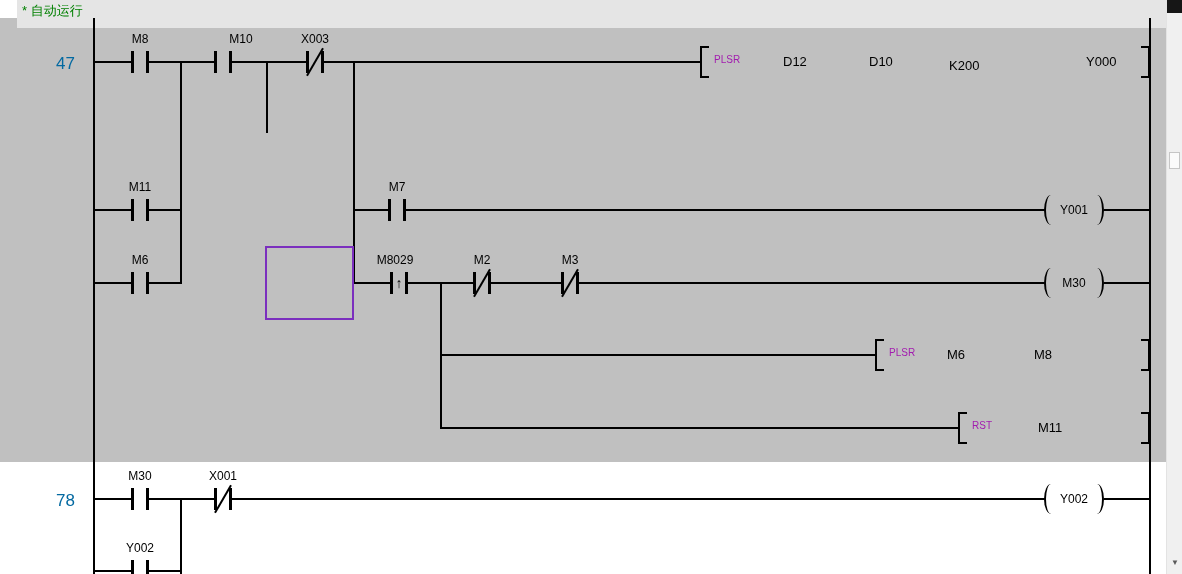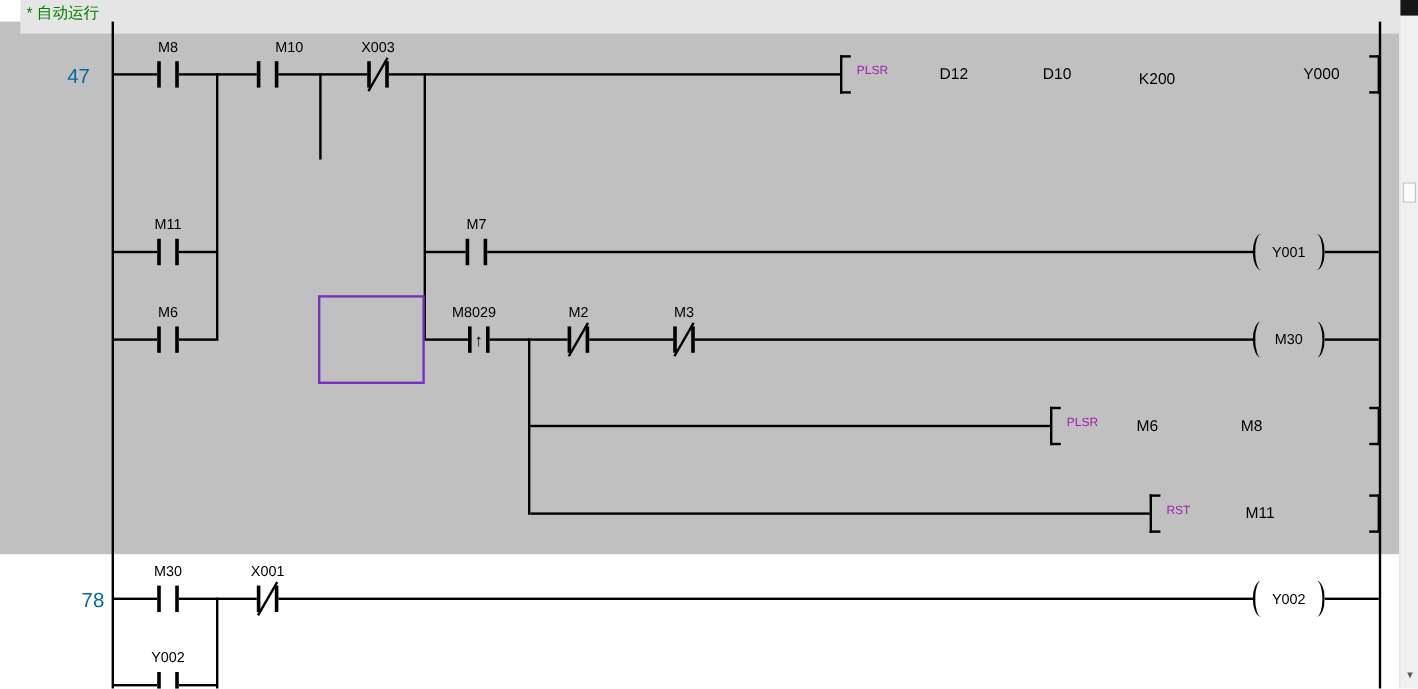--- a/index.html
+++ b/index.html
@@ -164,21 +164,21 @@
   <div class="arg" style="left:947px;top:347px">M6</div>
   <div class="arg" style="left:1034px;top:347px">M8</div>
   <div class="brkR" style="left:1141px;top:339px"></div>
 
   <div class="wh" style="left:442px;top:427px;width:516px"></div>
   <div class="brkL" style="left:958px;top:412px"></div>
   <div class="op" style="left:972px;top:420px">RST</div>
   <div class="arg" style="left:1038px;top:420px">M11</div>
   <div class="brkR" style="left:1141px;top:412px"></div>
 
-  <div class="num" style="left:68px;top:491px">78</div>
+  <div class="num" style="left:56px;top:491px">78</div>
 
   <div class="wh" style="left:95px;top:498px;width:36px"></div>
   <div class="wh" style="left:149px;top:498px;width:65px"></div>
   <div class="wh" style="left:232px;top:498px;width:814px"></div>
   <div class="wh" style="left:1104px;top:498px;width:45px"></div>
   <div class="wv" style="left:180px;top:498px;height:76px"></div>
 
   <div class="lbl" style="left:110px;top:469px">M30</div>
   <div class="contact" style="left:131px;top:488px">
       <i class="bar b1"></i>

